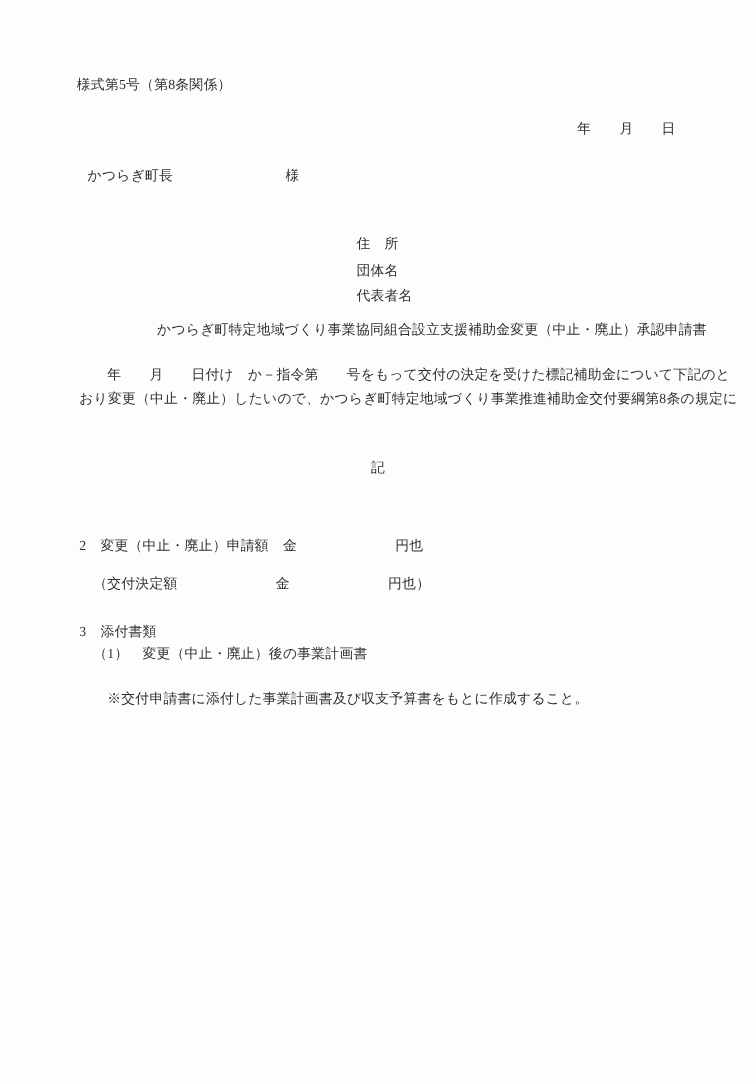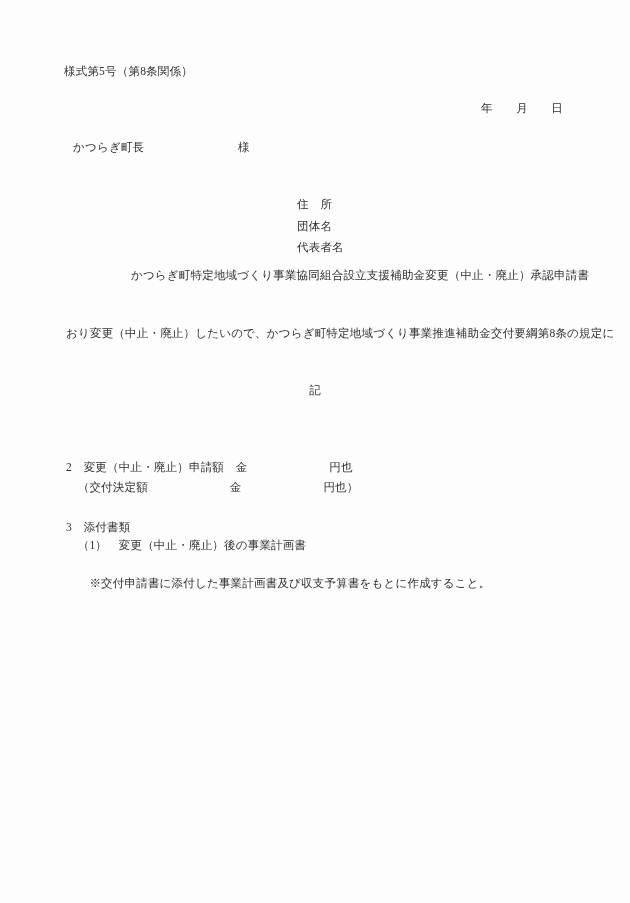--- a/index.html
+++ b/index.html
@@ -28,38 +28,39 @@
   .l-addressee {top:140px; left:73px;}
   .l-addr      {top:197px; left:297px;}
   .l-org       {top:219px; left:297px;}
   .l-rep       {top:240px; left:297px;}
   .l-title     {top:268px; left:0; width:630px; text-align:center;margin-left:45px;}
   .l-b1        {top:306px; left:66px;}
   .l-b2        {top:326px; left:66px;}
   .l-b3        {top:346px; left:66px;}
   .l-ki        {top:383px; left:0; width:630px; text-align:center;}
   .l-i1        {top:422px; left:66px;}
-  .l-i2a       {top:460px; left:66px;}
+  .l-i2a       {top:448px; left:66px;}
   .l-i2b       {top:480px; left:66px;}
   .l-i3        {top:520px; left:66px;}
   .l-i3a       {top:538px; left:66px;}
   .l-i3b       {top:558px; left:66px;}
   .l-note      {top:576px; left:66px;}
 </style>
 </head>
 <body>
 
 <div class="page">
   <div class="line l-form">様式第5号（第8条関係）</div>
   <div class="line l-date">年　　月　　日</div>
   <div class="line l-addressee">かつらぎ町長　　　　　　　　様</div>
   <div class="line l-addr">住　所</div>
   <div class="line l-org">団体名</div>
   <div class="line l-rep">代表者名</div>
   <div class="line l-title">かつらぎ町特定地域づくり事業協同組合設立支援補助金変更（中止・廃止）承認申請書</div>
+  <div class="line l-b1">　　年　　月　　日付け　か－指令第　　号をもって交付の決定を受けた標記補助金について下記のと</div>
   <div class="line l-b2">おり変更（中止・廃止）したいので、かつらぎ町特定地域づくり事業推進補助金交付要綱第8条の規定に</div>
   <div class="line l-ki">記</div>
   <div class="line l-i2a">2　変更（中止・廃止）申請額　金　　　　　　　円也</div>
   <div class="line l-i2b">　（交付決定額　　　　　　　金　　　　　　　円也）</div>
   <div class="line l-i3">3　添付書類</div>
   <div class="line l-i3a">　（1）　変更（中止・廃止）後の事業計画書</div>
   <div class="line l-note">　　※交付申請書に添付した事業計画書及び収支予算書をもとに作成すること。</div>
 </div>
 
 </body></html>

